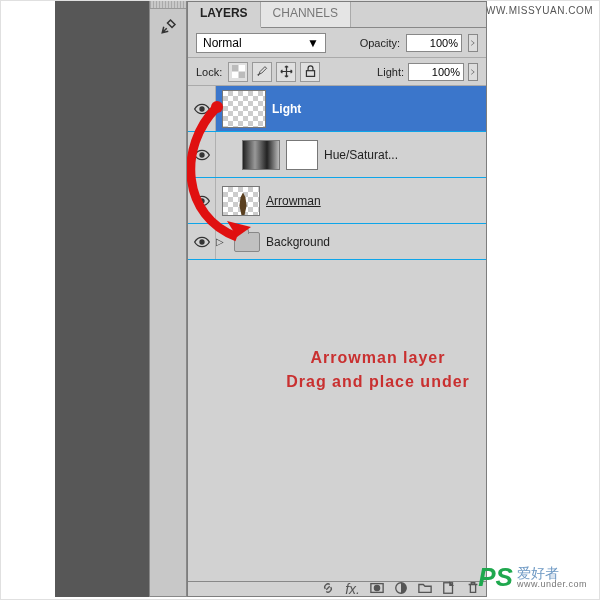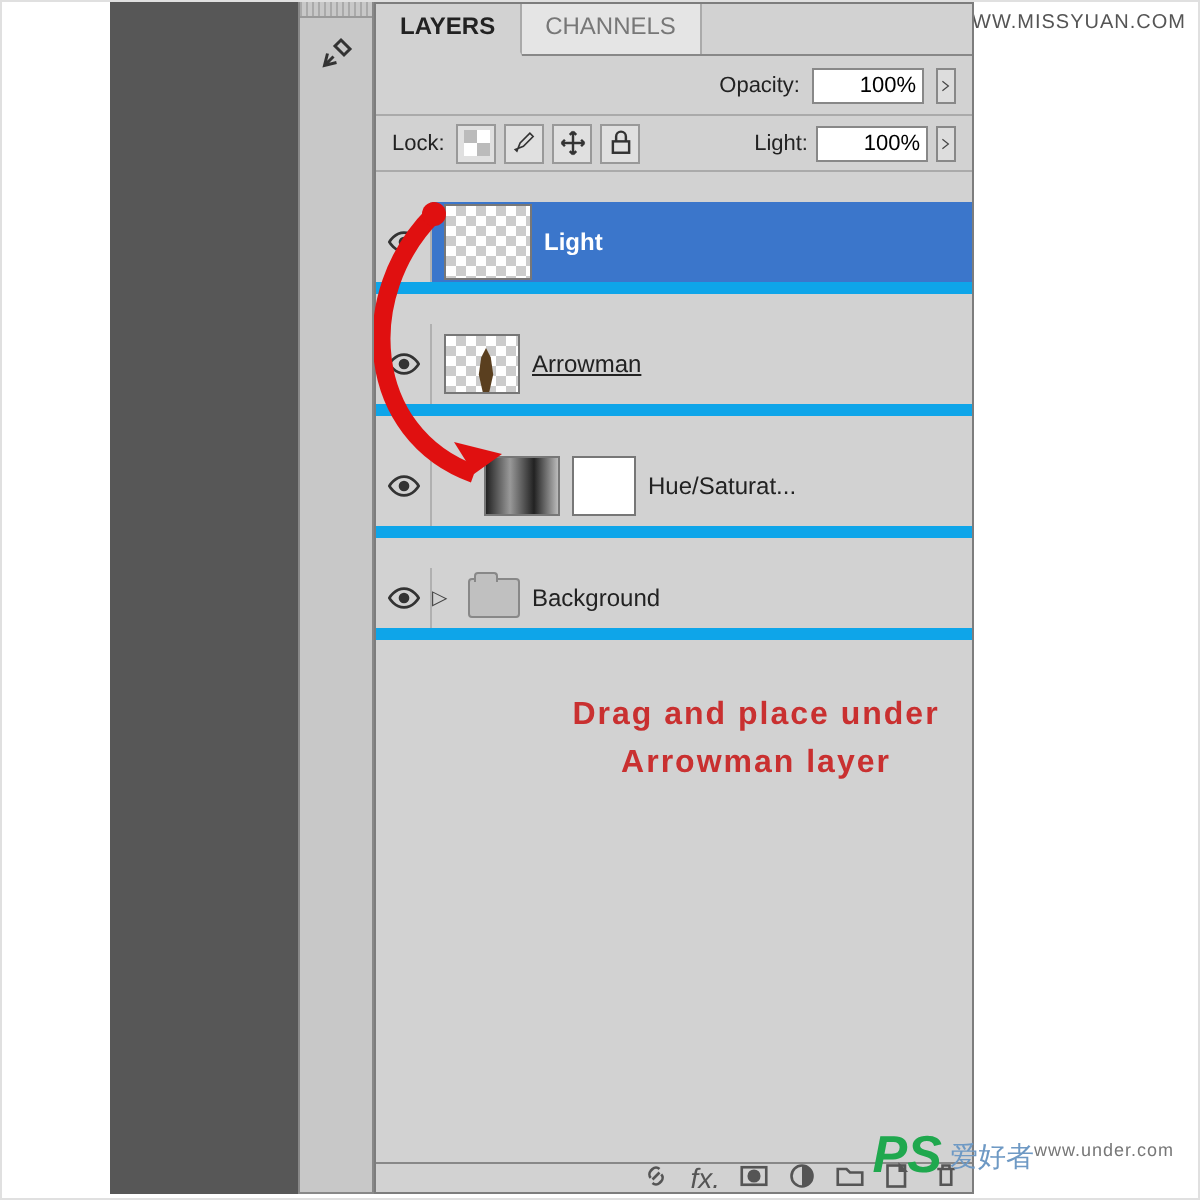--- a/index.html
+++ b/index.html
@@ -31,21 +31,21 @@
   .fly { width:10px; height:18px; border:1px solid #888; background:#ddd; display:flex; align-items:center; justify-content:center;}
   .fly svg { width:6px; height:6px;}
 
   .lock-row { height:28px; display:flex; align-items:center; padding:2px 8px; border-bottom:1px solid #aaa; gap:4px;}
   .lock-lbl { font-size:11px; color:#222; margin-right:2px;}
   .lock-btn { width:20px; height:20px; border:1px solid #999; background:#e0e0e0; display:flex; align-items:center; justify-content:center;}
   .lock-btn svg { width:13px; height:13px; }
   .fill-lbl { font-size:11px; color:#222; margin-left:auto; }
 
   .layers-list { flex:1; overflow:hidden; position:relative; background:#d2d2d2;}
-  .layer { display:flex; align-items:center; height:46px; border-bottom:6px solid #0ea5e9;margin-top:15px;}
+  .layer { display:flex; align-items:center; height:46px; border-bottom:1px solid #0ea5e9;}
   .layer.short { height:36px; }
   .eye-col { width:28px; display:flex; align-items:center; justify-content:center; border-right:1px solid #b0b0b0; height:100%;}
   .eye-col svg { width:16px; height:12px; }
   .thumb { width:44px; height:38px; border:1px solid #777; margin:0 6px; background:#fff; overflow:hidden; position:relative;}
   .thumb.checker { background-image:
       linear-gradient(45deg,#ccc 25%,transparent 25%),
       linear-gradient(-45deg,#ccc 25%,transparent 25%),
       linear-gradient(45deg,transparent 75%,#ccc 75%),
       linear-gradient(-45deg,transparent 75%,#ccc 75%);
     background-size:10px 10px; background-position:0 0,0 5px,5px -5px,-5px 0;}
@@ -93,20 +93,24 @@
     </div>
   </div>
 
   <div class="panel">
     <div class="panel-tabs">
       <div class="tab active">LAYERS</div>
       <div class="tab inactive">CHANNELS</div>
     </div>
 
     <div class="blend-row">
+      <div class="blend-sel">
+        <span>Normal</span>
+        <span>▼</span>
+      </div>
       <span class="opa-lbl">Opacity:</span>
       <div class="pct-box">100%</div>
       <div class="fly">
         <svg viewBox="0 0 10 10">
             <path d="M2 1l5 4-5 4" fill="none" stroke="#444"></path>
           </svg>
       </div>
     </div>
 
     <div class="lock-row">
@@ -158,59 +162,59 @@
         </div>
       </div>
 
       <div class="layer">
         <div class="eye-col">
           <svg viewBox="0 0 24 16" fill="none" stroke="#333" stroke-width="2">
               <path d="M1 8s4-7 11-7 11 7 11 7-4 7-11 7S1 8 1 8z"></path>
               <circle cx="12" cy="8" r="3" fill="#333"></circle>
             </svg>
         </div>
+        <div class="row-body indent1">
+          <div class="thumb small grad"></div>
+          <div class="mask"></div>
+          <span class="layer-name">Hue/Saturat...</span>
+        </div>
+      </div>
+
+      <div class="layer">
+        <div class="eye-col">
+          <svg viewBox="0 0 24 16" fill="none" stroke="#333" stroke-width="2">
+              <path d="M1 8s4-7 11-7 11 7 11 7-4 7-11 7S1 8 1 8z"></path>
+              <circle cx="12" cy="8" r="3" fill="#333"></circle>
+            </svg>
+        </div>
         <div class="row-body">
           <div class="thumb checker small">
             <div class="figure"></div>
           </div>
           <span class="layer-name" style="text-decoration:underline;">Arrowman</span>
         </div>
       </div>
 
-      <div class="layer">
-        <div class="eye-col">
-          <svg viewBox="0 0 24 16" fill="none" stroke="#333" stroke-width="2">
-              <path d="M1 8s4-7 11-7 11 7 11 7-4 7-11 7S1 8 1 8z"></path>
-              <circle cx="12" cy="8" r="3" fill="#333"></circle>
-            </svg>
-        </div>
-        <div class="row-body indent1">
-          <div class="thumb small grad"></div>
-          <div class="mask"></div>
-          <span class="layer-name">Hue/Saturat...</span>
-        </div>
-      </div>
-
       <div class="layer short">
         <div class="eye-col">
           <svg viewBox="0 0 24 16" fill="none" stroke="#333" stroke-width="2">
               <path d="M1 8s4-7 11-7 11 7 11 7-4 7-11 7S1 8 1 8z"></path>
               <circle cx="12" cy="8" r="3" fill="#333"></circle>
             </svg>
         </div>
         <div class="row-body">
           <span class="disclose">▷</span>
           <div class="folder"></div>
           <span class="layer-name">Background</span>
         </div>
       </div>
 
       <div class="instruction">
+        <div>Arrowman layer</div>
         <div>Drag and place under</div>
-        <div>Arrowman layer</div>
       </div>
 
     </div>
 
     <div class="panel-footer">
       <span>
         <svg viewBox="0 0 16 16" fill="none" stroke="#555" stroke-width="1.5">
             <path d="M6 10l4-4M5 9a3 3 0 010-4l1-1a3 3 0 014 0M11 7a3 3 0 010 4l-1 1a3 3 0 01-4 0"></path>
           </svg>
       </span>
@@ -247,19 +251,19 @@
   </div>
 
   <svg class="arrow-svg" viewBox="0 0 120 180">
     <path d="M30 20 C -10 60, -5 130, 50 150" fill="none" stroke="#e01010" stroke-width="9"></path>
     <path d="M50 150 l-10 -16 l24 6 z" fill="#e01010"></path>
     <circle cx="30" cy="20" r="6" fill="#e01010"></circle>
   </svg>
 
   <div class="watermark-br">
     <span class="ps">PS</span>
-    <div style="display:flex;flex-direction:row;line-height:1;">
+    <div style="display:flex;flex-direction:column;line-height:1;">
       <span class="hz">爱好者</span>
       <span class="url">www.under.com</span>
     </div>
   </div>
 
 </div>
 
 </body></html>

